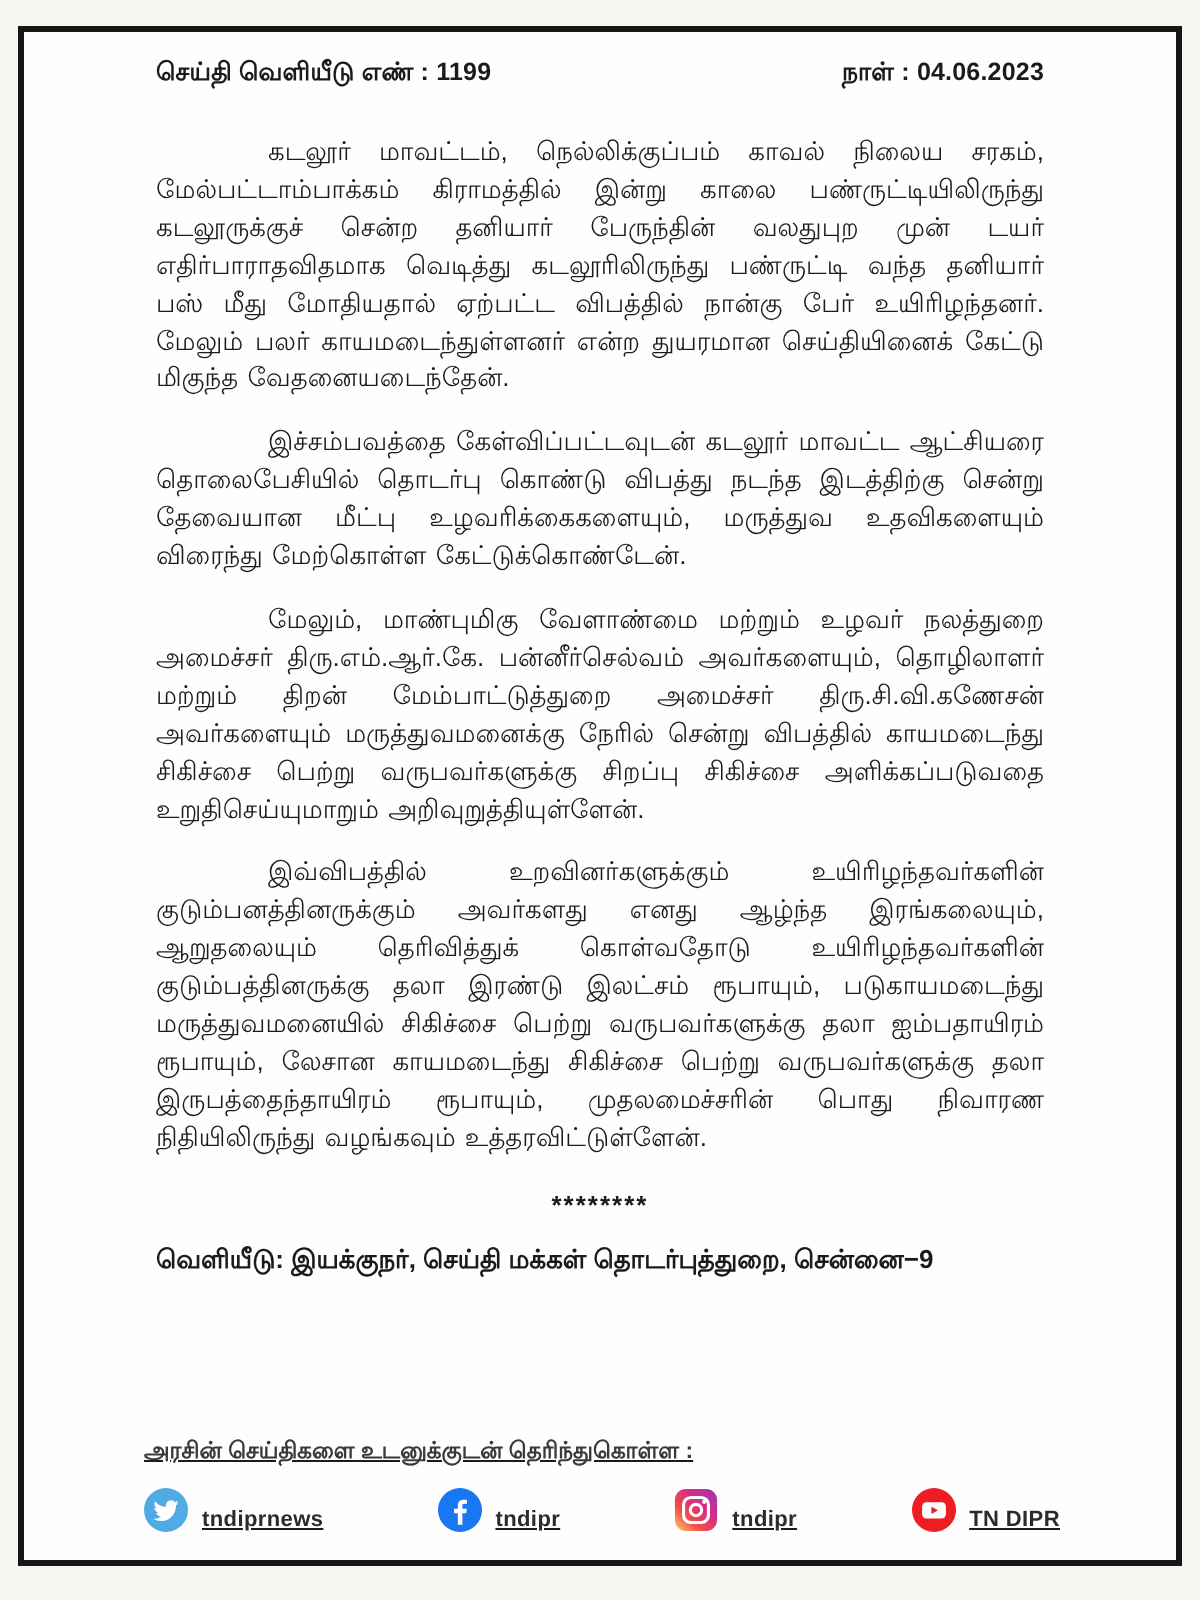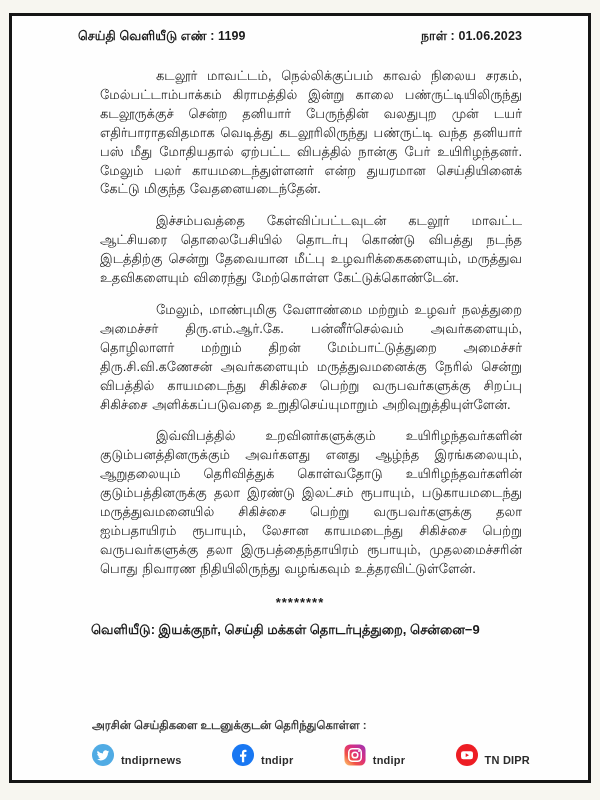--- a/index.html
+++ b/index.html
@@ -35,38 +35,36 @@
     max-width: 460px;
   }
   .body-text { margin-top: 22px; }
   .para {
     font-size: 13px;
     line-height: 18.9px;
     text-align: justify;
     text-indent: 56px;
     margin-bottom: 13px;
     word-spacing: 1px;
-    margin-left: 22px;
   }
   .separator {
     text-align: center;
     font-weight: bold;
     font-size: 13px;
     letter-spacing: 1px;
     margin-top: 16px;
   }
   .issuer {
     margin-top: 12px;
     font-weight: bold;
     font-size: 13px;
-    margin-left: 13px;
   }
   .page-footer {
     position: absolute;
-    left: 80px; right: 58px; bottom: 14px;
+    left: 60px; right: 58px; bottom: 14px; text-decoration: underline;
   }
   .footer-note {
     font-size: 11.5px;
     font-weight: bold;
     color: #3a3a3a;
     margin-bottom: 11px;
   }
   .social-row {
     display: flex;
     align-items: center;
@@ -85,21 +83,21 @@
     letter-spacing: 0.2px;
   }
 </style>
 </head>
 <body>
 
 <div class="page">
 
   <div class="doc-header">
     <span>செய்தி வெளியீடு எண் : 1199</span>
-    <span>நாள் : 01.06.2023</span>
+    <span>நாள் : 04.06.2023</span>
   </div>
 
 
   <div class="body-text">
     <p class="para">கடலூர் மாவட்டம், நெல்லிக்குப்பம் காவல் நிலைய சரகம், மேல்பட்டாம்பாக்கம் கிராமத்தில் இன்று காலை பண்ருட்டியிலிருந்து கடலூருக்குச் சென்ற தனியார் பேருந்தின் வலதுபுற முன் டயர் எதிர்பாராதவிதமாக வெடித்து கடலூரிலிருந்து பண்ருட்டி வந்த தனியார் பஸ் மீது மோதியதால் ஏற்பட்ட விபத்தில் நான்கு பேர் உயிரிழந்தனர். மேலும் பலர் காயமடைந்துள்ளனர் என்ற துயரமான செய்தியினைக் கேட்டு மிகுந்த வேதனையடைந்தேன்.</p>
     <p class="para">இச்சம்பவத்தை கேள்விப்பட்டவுடன் கடலூர் மாவட்ட ஆட்சியரை தொலைபேசியில் தொடர்பு கொண்டு விபத்து நடந்த இடத்திற்கு சென்று தேவையான மீட்பு உழவரிக்கைகளையும், மருத்துவ உதவிகளையும் விரைந்து மேற்கொள்ள கேட்டுக்கொண்டேன்.</p>
     <p class="para">மேலும், மாண்புமிகு வேளாண்மை மற்றும் உழவர் நலத்துறை அமைச்சர் திரு.எம்.ஆர்.கே. பன்னீர்செல்வம் அவர்களையும், தொழிலாளர் மற்றும் திறன் மேம்பாட்டுத்துறை அமைச்சர் திரு.சி.வி.கணேசன் அவர்களையும் மருத்துவமனைக்கு நேரில் சென்று விபத்தில் காயமடைந்து சிகிச்சை பெற்று வருபவர்களுக்கு சிறப்பு சிகிச்சை அளிக்கப்படுவதை உறுதிசெய்யுமாறும் அறிவுறுத்தியுள்ளேன்.</p>
     <p class="para">இவ்விபத்தில் உறவினர்களுக்கும் உயிரிழந்தவர்களின் குடும்பனத்தினருக்கும் அவர்களது எனது ஆழ்ந்த இரங்கலையும், ஆறுதலையும் தெரிவித்துக் கொள்வதோடு உயிரிழந்தவர்களின் குடும்பத்தினருக்கு தலா இரண்டு இலட்சம் ரூபாயும், படுகாயமடைந்து மருத்துவமனையில் சிகிச்சை பெற்று வருபவர்களுக்கு தலா ஐம்பதாயிரம் ரூபாயும், லேசான காயமடைந்து சிகிச்சை பெற்று வருபவர்களுக்கு தலா இருபத்தைந்தாயிரம் ரூபாயும், முதலமைச்சரின் பொது நிவாரண நிதியிலிருந்து வழங்கவும் உத்தரவிட்டுள்ளேன்.</p>
   </div>
 

